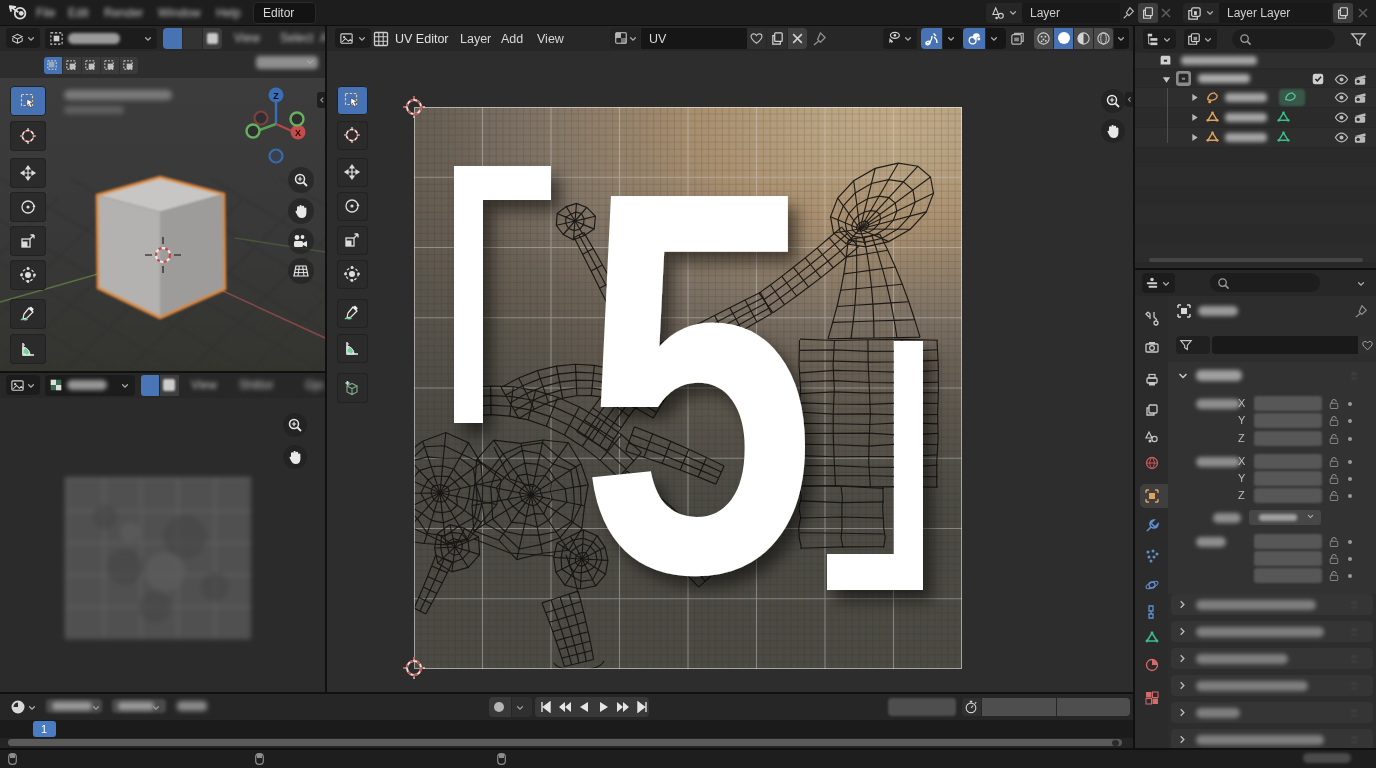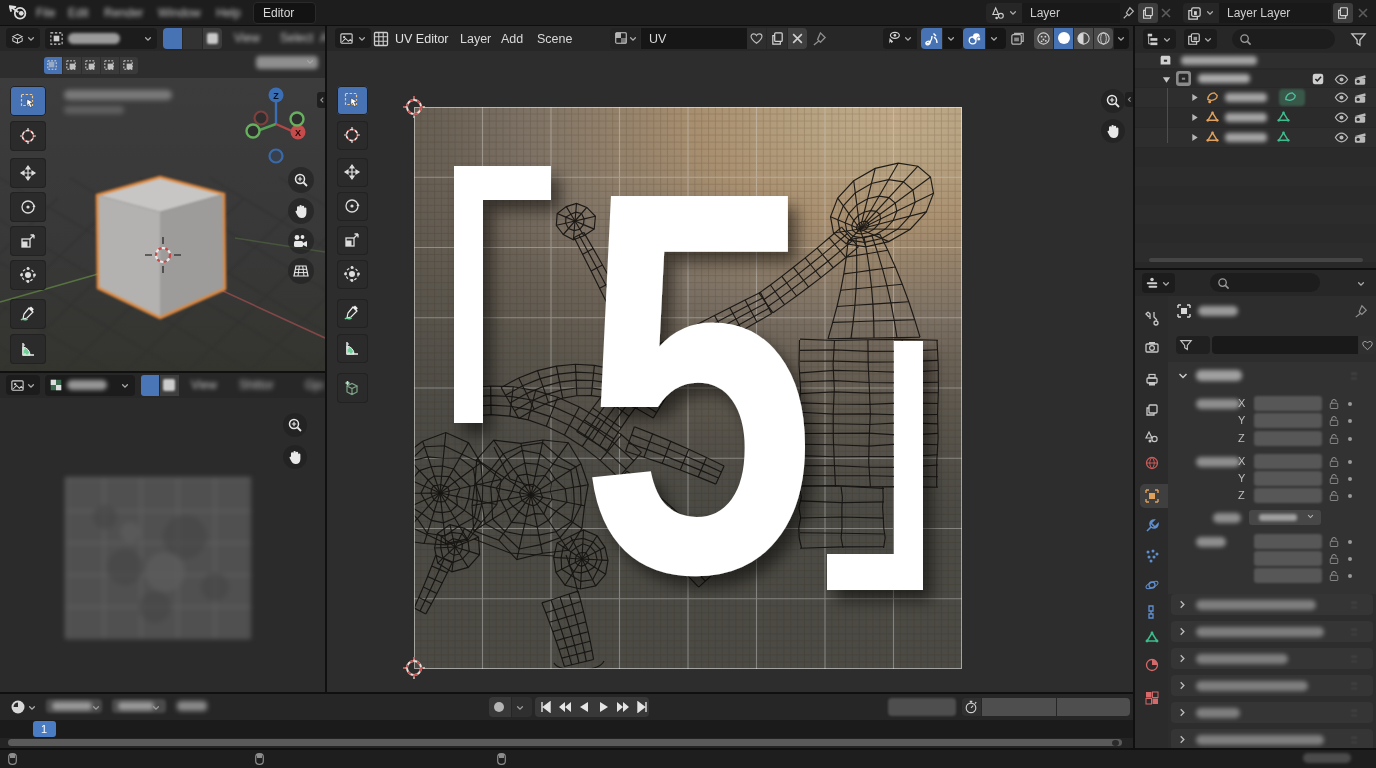--- a/index.html
+++ b/index.html
@@ -326,21 +326,21 @@
 <svg style="position:absolute;left:31px;top:9px" width="8" height="8" viewBox="0 0 10 10">
       <path d="M2,3.5 L5,6.5 L8,3.5" stroke="#ababab" stroke-width="1.6" fill="none" stroke-linecap="round"></path>
     </svg>
 <svg class="abs" style="left:46px;top:5px" width="16" height="16" viewBox="0 0 16 16">
       <rect x="1.5" y="1.5" width="13" height="13" rx="1" fill="none" stroke="#cfcfcf" stroke-width="1.3"></rect>
       <path d="M1.5,5.8 H14.5 M1.5,10.2 H14.5 M5.8,1.5 V14.5 M10.2,1.5 V14.5" stroke="#cfcfcf" stroke-width="1.1"></path>
     </svg>
 <div style="position:absolute;left:68px;top:6px;font-size:12.5px;color:#e0e0e0;font-weight:400;white-space:nowrap;letter-spacing:0px;text-align:right;">UV Editor</div>
 <div style="position:absolute;left:133px;top:6px;font-size:12.5px;color:#d8d8d8;font-weight:400;white-space:nowrap;letter-spacing:0px;">Layer</div>
 <div style="position:absolute;left:174px;top:6px;font-size:12.5px;color:#d8d8d8;font-weight:400;white-space:nowrap;letter-spacing:0px;">Add</div>
-<div style="position:absolute;left:210px;top:6px;font-size:12.5px;color:#d8d8d8;font-weight:400;white-space:nowrap;letter-spacing:0px;">Scene</div>
+<div style="position:absolute;left:210px;top:6px;font-size:12.5px;color:#d8d8d8;font-weight:400;white-space:nowrap;letter-spacing:0px;">View</div>
 <div class="abs" style="left:283px;top:2px;width:30px;height:21px;background:#232323;border-radius:4px 0 0 4px"></div>
 <svg class="abs" style="left:287px;top:5px" width="14" height="14" viewBox="0 0 16 16">
       <rect x="2" y="2" width="12" height="12" rx="1" fill="none" stroke="#c9c9c9" stroke-width="1.2"></rect>
       <rect x="2" y="2" width="6" height="6" fill="#c9c9c9" opacity="0.85"></rect>
       <rect x="8" y="8" width="6" height="6" fill="#c9c9c9" opacity="0.5"></rect>
     </svg>
 <svg style="position:absolute;left:302px;top:9px" width="8" height="8" viewBox="0 0 10 10">
       <path d="M2,3.5 L5,6.5 L8,3.5" stroke="#ababab" stroke-width="1.6" fill="none" stroke-linecap="round"></path>
     </svg>
 <div class="abs" style="left:314px;top:2px;width:106px;height:21px;background:#161616"></div>

